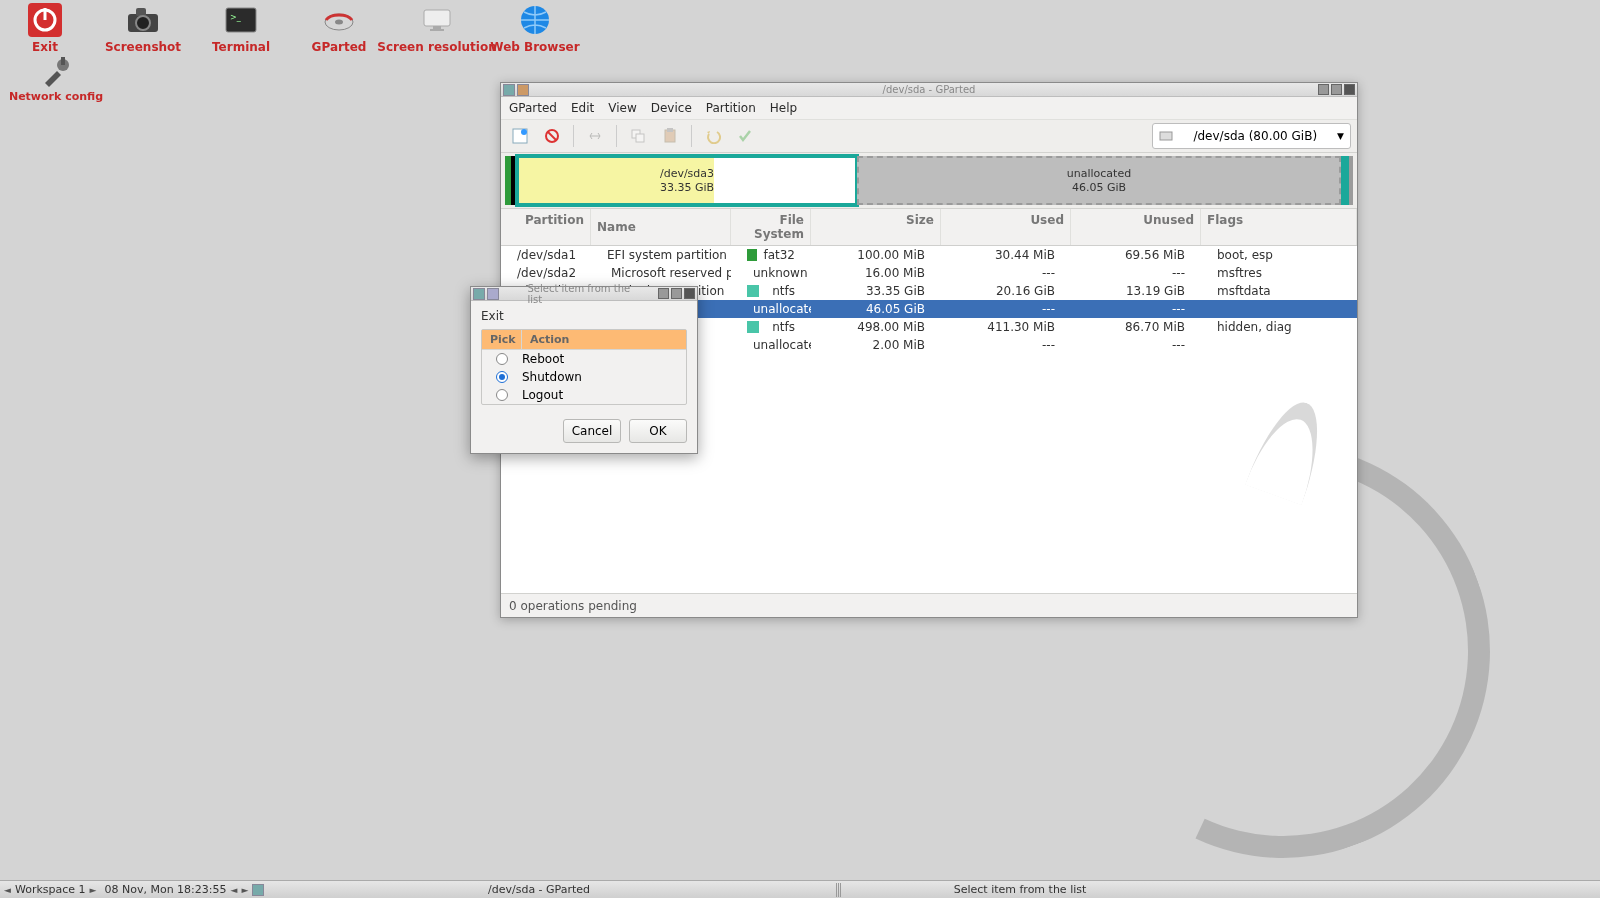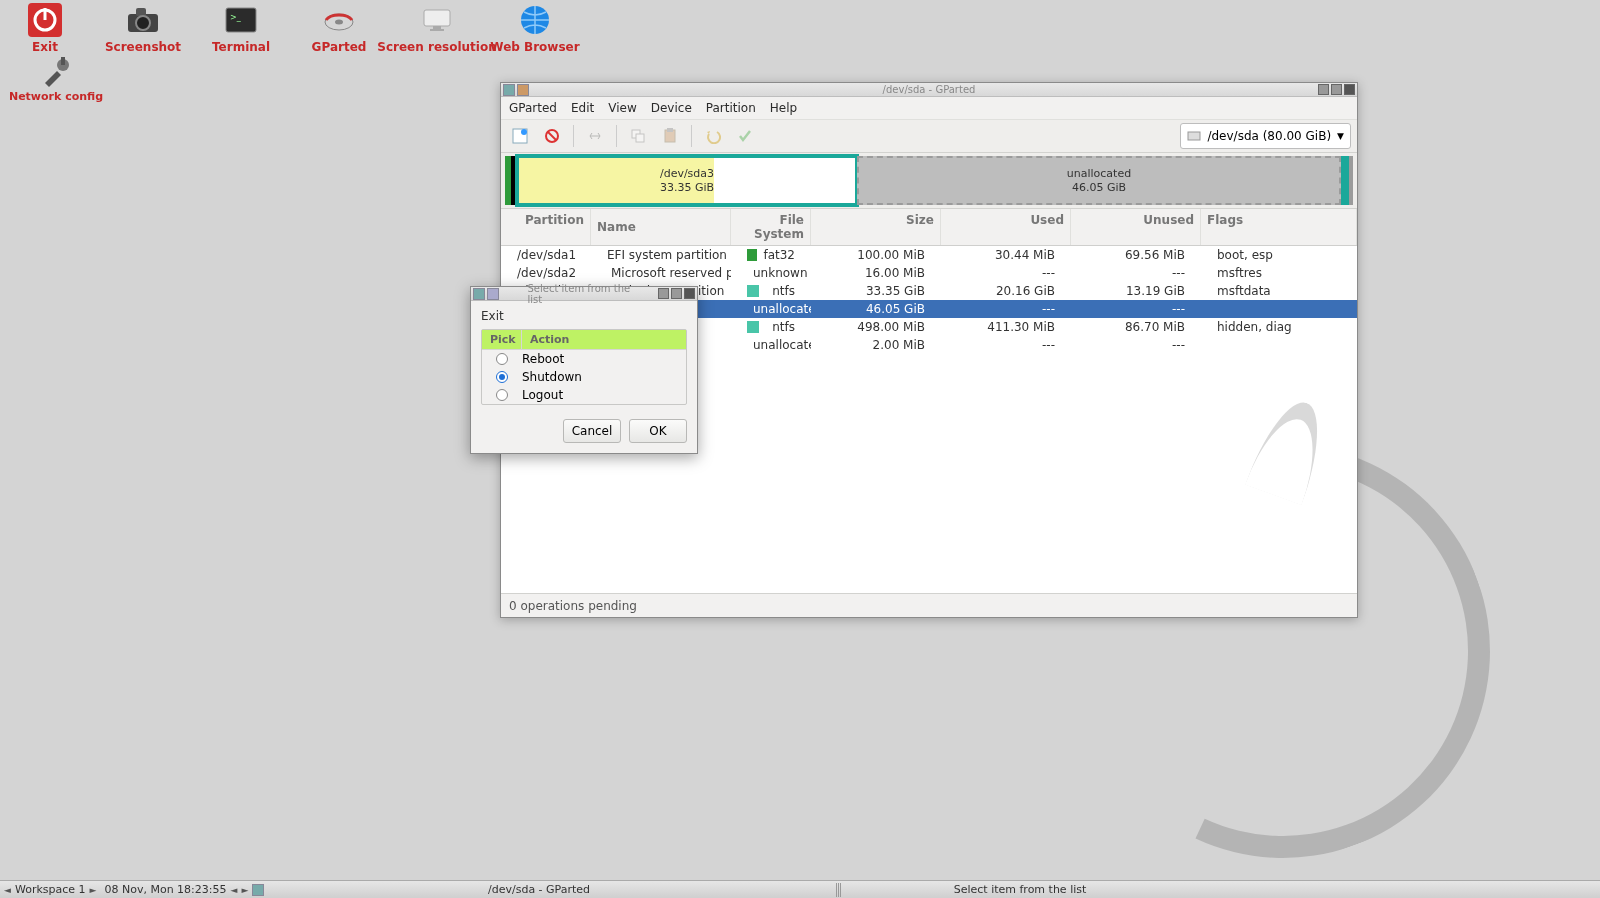--- a/index.html
+++ b/index.html
@@ -32,21 +32,21 @@
   .titlebar .ticon{width:12px;height:12px;margin-left:2px;background:#7aa; border:1px solid #889;}
   .titlebar .tctrl{position:absolute;right:2px;display:flex;gap:2px;}
   .tctrl span{width:11px;height:11px;background:#999;border:1px solid #666;}
   .titlebar .ttext{position:absolute;left:50%;transform:translateX(-50%);}
   .menubar { height: 22px; display:flex; align-items:center; gap:14px; padding:0 8px; font-size:12px; color:#2b2b2b; background:#f2f1f0;}
   .menubar span{cursor:pointer;}
   .toolbar { height: 34px; background:#efeeec; border-top:1px solid #e0e0dd;border-bottom:1px solid #d2d2cf;
              display:flex;align-items:center;padding:0 6px;gap:6px;}
   .tbtn{width:26px;height:26px;display:flex;align-items:center;justify-content:center;border:1px solid transparent;border-radius:3px;}
   .tsep{width:1px;height:22px;background:#ccc;margin:0 2px;}
-  .devsel{margin-left:auto;height:26px;border:1px solid #bdbdbd;border-radius:3px;background:#fff;display:flex;align-items:center;padding:0 6px;font-size:12px;gap:6px;}
+  .devsel{margin-left:auto;height:26px;border:1px solid #bdbdbd;border-radius:3px;background:#fff;display:flex;align-items:center;padding:0 6px;font-size:12px;gap:20px;}
 
   .diskmap{height:56px;margin:0 0; background:#efeeec; padding:3px 4px; border-bottom:1px solid #d2d2cf;display:flex;gap:0;}
   .seg{height:100%;border:2px solid;}
   .seg.inner{display:flex;align-items:center;justify-content:center;font-size:11px;color:#333;text-align:center;line-height:1.2;}
   .seg.sel{outline:2px solid #1aa89a;}
 
   .tblhead{display:flex;background:#f2f1f0;border-bottom:1px solid #cfcfcd;}
   .th{font-size:12px;color:#777;font-weight:bold;padding:4px 6px;border-right:1px solid #e0e0dd;}
   .tbody{flex:1;background:#fff;overflow:auto;}
   .tr{display:flex;font-size:12px;color:#333;height:18px;align-items:center;}
@@ -61,21 +61,21 @@
   .c-unused{width:130px;text-align:right;}
   .c-flags{flex:1;}
   .statusbar{height:24px;border-top:1px solid #d2d2cf;display:flex;align-items:center;padding:0 8px;font-size:12px;color:#555;background:#f2f1f0;}
 
   
   .dlg{position:absolute;top:286px;left:470px;width:228px;background:#f2f1f0;border:1px solid #8a8a8a;box-shadow:0 4px 14px rgba(0,0,0,.35);}
   .dlg .titlebar{height:14px;}
   .dlg .body{padding:8px 10px 10px;}
   .dlg h4{margin:0 0 6px;font-size:12px;font-weight:normal;color:#333;}
   .opt-table{border:1px solid #c8c8c6;border-radius:2px;}
-  .opt-head{display:flex;background:#bef264;border-bottom:1px solid #d6d6d4;}
+  .opt-head{display:flex;background:#fdba74;border-bottom:1px solid #d6d6d4;}
   .opt-head span{font-size:11px;color:#666;font-weight:bold;padding:3px 8px;}
   .opt-head span:first-child{border-right:1px solid #d6d6d4;width:40px;}
   .opt-row{display:flex;align-items:center;height:18px;font-size:12px;}
   .opt-row .r{width:40px;display:flex;justify-content:center;}
   .radio{width:12px;height:12px;border:1px solid #888;border-radius:50%;background:#fff;position:relative;}
   .radio.on{border-color:#1e6fd6;}
   .radio.on::after{content:"";position:absolute;inset:2px;border-radius:50%;background:#1e6fd6;}
   .dlg .btns{display:flex;justify-content:flex-end;gap:8px;margin-top:14px;}
   .btn{min-width:58px;height:24px;border:1px solid #b8b8b6;border-radius:3px;background:linear-gradient(#fbfbfa,#e7e7e5);font-size:12px;display:flex;align-items:center;justify-content:center;cursor:pointer;}
 

